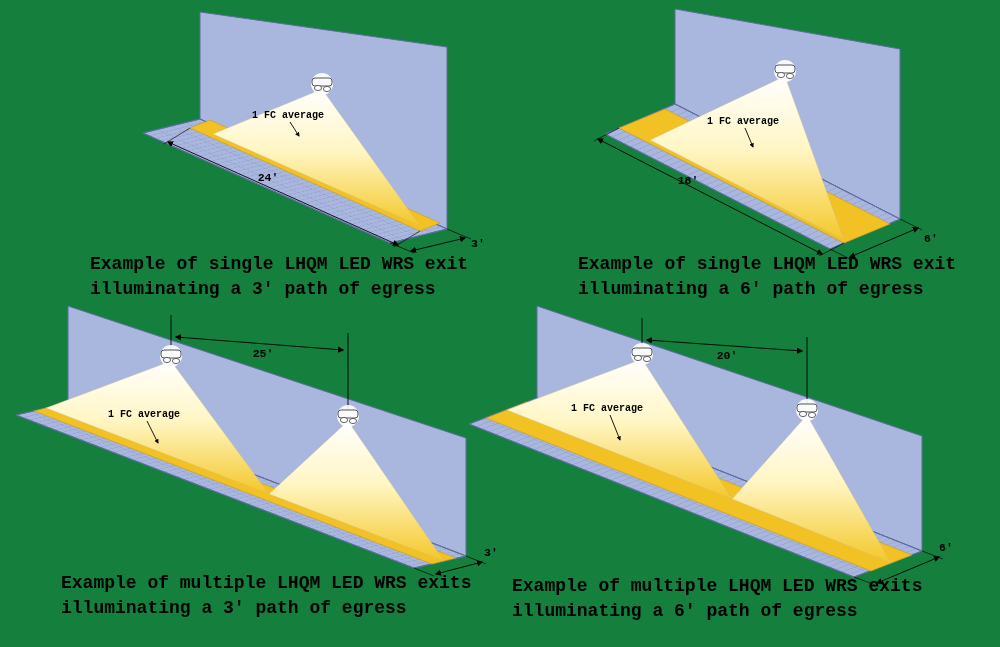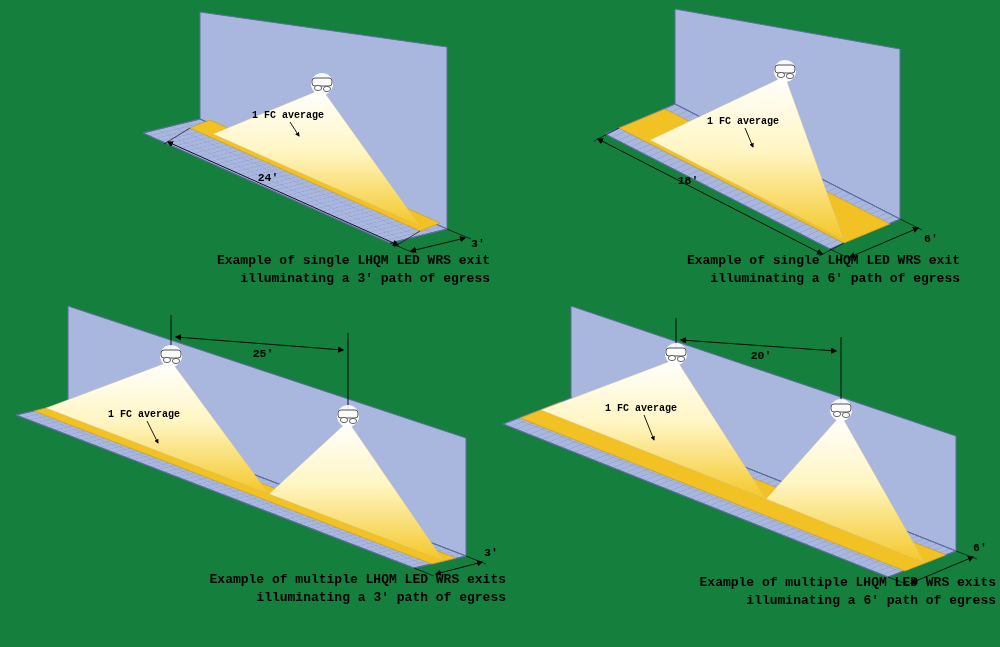--- a/index.html
+++ b/index.html
@@ -1,20 +1,20 @@
 <!DOCTYPE html>
 <html><head>
 <meta charset="utf-8">
 <style>
   html,body{margin:0;padding:0;background:#fff}
   .canvas{position:relative;width:1000px;height:647px;background:#15803d;overflow:hidden;
           font-family:Liberation Mono, monospace}
   .panel{position:absolute}
   .panel svg{display:block;width:100%;height:auto}
-  .caption{text-align:right;font-size:13px;font-weight:700;color:#000;line-height:1.4;margin-top:-14px}
+  .caption{text-align:left;font-size:18px;font-weight:700;color:#000;line-height:1.4;margin-top:-14px}
   svg text{font-size:11.5px;font-weight:700;fill:#000}
   svg text.fc{font-size:10px;font-weight:700}
   .wall,.floor{stroke:#5c6da0;stroke-width:1}
   .gridpoly{stroke:#5c6da0;stroke-width:.8;fill-opacity:1}
   .pathstrip{stroke:#c79c12;stroke-width:.6}
   .cone{stroke:#cdbd86;stroke-width:.4}
   .darr,.vline,.leader{stroke:#000;stroke-width:.9;fill:none}
   .ext{stroke:#000;stroke-width:.65;fill:none}
 </style>
 </head>
@@ -155,21 +155,21 @@
         <line class="darr" x1="466" y1="269" x2="420" y2="281" marker-start="url(#arr)" marker-end="url(#arr)"></line>
         <text x="468" y="263">3'</text>
       </g>
     </svg>
     <div class="caption" style="padding-left:45px">
       <div>Example of multiple LHQM LED WRS exits</div>
       <div>illuminating a 3' path of egress</div>
     </div>
   </section>
 
-  <section class="panel" style="left:501px;top:293px;width:495px">
+  <section class="panel" style="left:467px;top:293px;width:495px">
     <svg viewBox="0 0 495 295">
       <polygon class="wall" points="70,13 455,143 455,258 70,105" fill="#a9b6dd"></polygon>
       <polygon class="floor" points="70,105 455,258 387,284 2,131" fill="#a9b6dd"></polygon>
       <polygon class="gridpoly" points="70,105 455,258 387,284 2,131" fill="url(#grid-p4)"></polygon>
       <polygon class="pathstrip" points="60,109 445,262 404,278 19,125" fill="#f2c124"></polygon>
       <polygon class="cone" points="175,66 40,117 265,206" fill="url(#coneGrad)"></polygon>
       <polygon class="cone" points="340,122 265,206 424,270" fill="url(#coneGrad)"></polygon>
       <line class="vline" x1="175" y1="25" x2="175" y2="58"></line>
       <line class="vline" x1="340" y1="44" x2="340" y2="115"></line>
       <use href="#fixture" x="175" y="61"></use>

